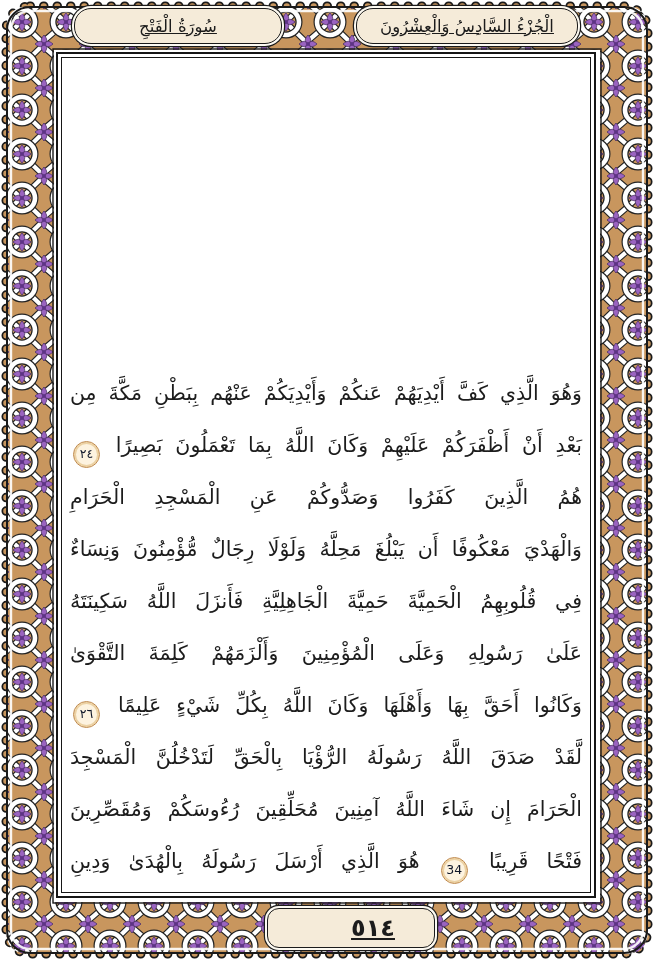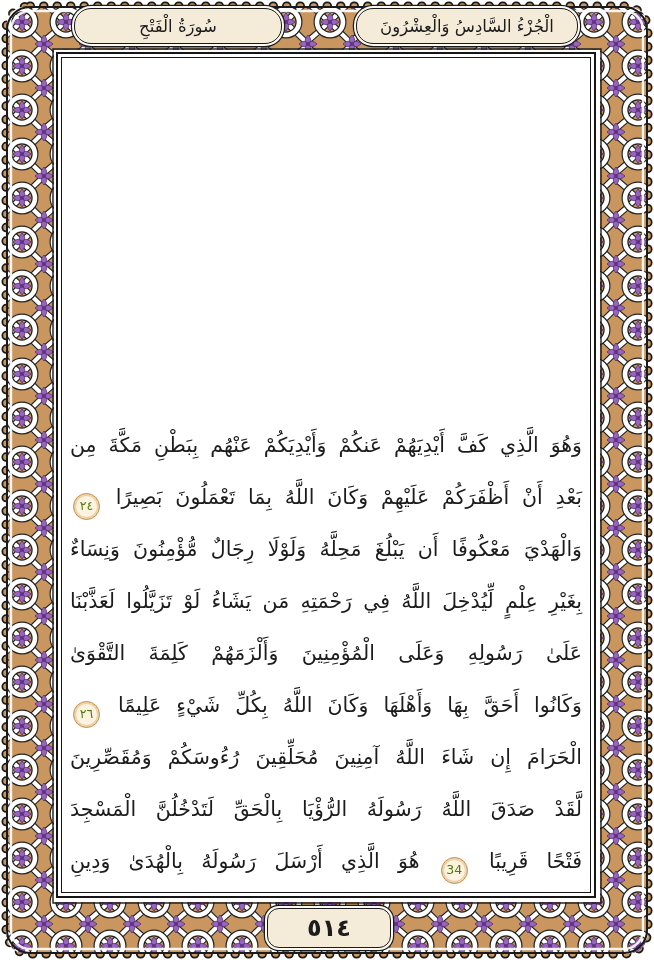--- a/index.html
+++ b/index.html
@@ -19,24 +19,25 @@
     position: absolute;
     display: flex; align-items: center; justify-content: center;
     background: var(--cream, #f5ebd9);
     border: 1.5px solid #1b1b1b;
     border-radius: 17px;
     box-shadow: 0 0 0 2px #fdfaf2, 0 0 0 3.2px #1b1b1b;
     text-align: center;
   }
   .cartouche.surah { left: 74px; top: 8px; width: 206px; height: 34px; }
   .cartouche.juz   { left: 356px; top: 8px; width: 220px; height: 34px; }
-  .cartouche span { font-size: 16.5px; letter-spacing: 0; white-space: nowrap; }
+  .cartouche span { font-size: 16.5px; letter-spacing: 0; white-space: nowrap; text-decoration: underline; }
   .cartouche.pagenum {
     left: 267px; top: 908px; width: 122px; height: 38px;
     border-radius: 12px;
+    padding-left: 44px;
   }
   .cartouche.pagenum span { font-size: 24px; font-weight: bold; }
 
   
   .text-frame {
     position: absolute;
     left: 56px; top: 52px; width: 540px; height: 846px;
     background: #ffffff;
     border: 2.5px solid #161616;
     box-sizing: border-box;
@@ -62,21 +63,21 @@
   }
   .line .t { color: var(--ink, #1c1c1c); }
   .marker {
     display: inline-flex; align-items: center; justify-content: center;
     width: 25px; height: 25px;
     border-radius: 50%;
     background: #fdf3e0;
     border: 1.6px solid #c08a4e;
     box-shadow: inset 0 0 0 2px #ecd2a4;
     font-size: 12.5px; line-height: 1;
-    color: #4d7c0f;
+    color: #0f172a;
     vertical-align: -6px;
     margin: 0 3px;
   }
 </style>
 </head>
 <body>
 
 <div class="page">
 
   <svg class="border-svg" viewBox="0 0 654 960" xmlns="http://www.w3.org/2000/svg" aria-hidden="true">
@@ -119,26 +120,27 @@
     <span>سُورَةُ الْفَتْحِ</span>
   </div>
   <div class="cartouche juz">
     <span>الْجُزْءُ السَّادِسُ وَالْعِشْرُونَ</span>
   </div>
 
   <div class="text-frame">
     <div class="lines">
         <div class="line"><span class="t">وَهُوَ الَّذِي كَفَّ أَيْدِيَهُمْ عَنكُمْ وَأَيْدِيَكُمْ عَنْهُم بِبَطْنِ مَكَّةَ مِن</span></div>
         <div class="line"><span class="t">بَعْدِ أَنْ أَظْفَرَكُمْ عَلَيْهِمْ وَكَانَ اللَّهُ بِمَا تَعْمَلُونَ بَصِيرًا</span> <span class="marker">٢٤</span></div>
+        <div class="line"><span class="t">هُمُ الَّذِينَ كَفَرُوا وَصَدُّوكُمْ عَنِ الْمَسْجِدِ الْحَرَامِ</span></div>
         <div class="line"><span class="t">وَالْهَدْيَ مَعْكُوفًا أَن يَبْلُغَ مَحِلَّهُ وَلَوْلَا رِجَالٌ مُّؤْمِنُونَ وَنِسَاءٌ</span></div>
-        <div class="line"><span class="t">بِغَيْرِ عِلْمٍ لِّيُدْخِلَ اللَّهُ فِي رَحْمَتِهِ مَن يَشَاءُ لَوْ تَزَيَّلُوا لَعَذَّبْنَا</span></div>
+        <div class="line"><span class="t">فِي قُلُوبِهِمُ الْحَمِيَّةَ حَمِيَّةَ الْجَاهِلِيَّةِ فَأَنزَلَ اللَّهُ سَكِينَتَهُ</span></div>
         <div class="line"><span class="t">عَلَىٰ رَسُولِهِ وَعَلَى الْمُؤْمِنِينَ وَأَلْزَمَهُمْ كَلِمَةَ التَّقْوَىٰ</span></div>
         <div class="line"><span class="t">وَكَانُوا أَحَقَّ بِهَا وَأَهْلَهَا وَكَانَ اللَّهُ بِكُلِّ شَيْءٍ عَلِيمًا</span> <span class="marker">٢٦</span></div>
+        <div class="line"><span class="t">لَّقَدْ صَدَقَ اللَّهُ رَسُولَهُ الرُّؤْيَا بِالْحَقِّ لَتَدْخُلُنَّ الْمَسْجِدَ</span></div>
         <div class="line"><span class="t">الْحَرَامَ إِن شَاءَ اللَّهُ آمِنِينَ مُحَلِّقِينَ رُءُوسَكُمْ وَمُقَصِّرِينَ</span></div>
-        <div class="line"><span class="t">لَّقَدْ صَدَقَ اللَّهُ رَسُولَهُ الرُّؤْيَا بِالْحَقِّ لَتَدْخُلُنَّ الْمَسْجِدَ</span></div>
         <div class="line"><span class="t">فَتْحًا قَرِيبًا</span> <span class="marker">34</span> <span class="t">هُوَ الَّذِي أَرْسَلَ رَسُولَهُ بِالْهُدَىٰ وَدِينِ</span></div>
       </div>
   </div>
 
   <div class="cartouche pagenum">
     <span>٥١٤</span>
   </div>
 
 </div>
 

